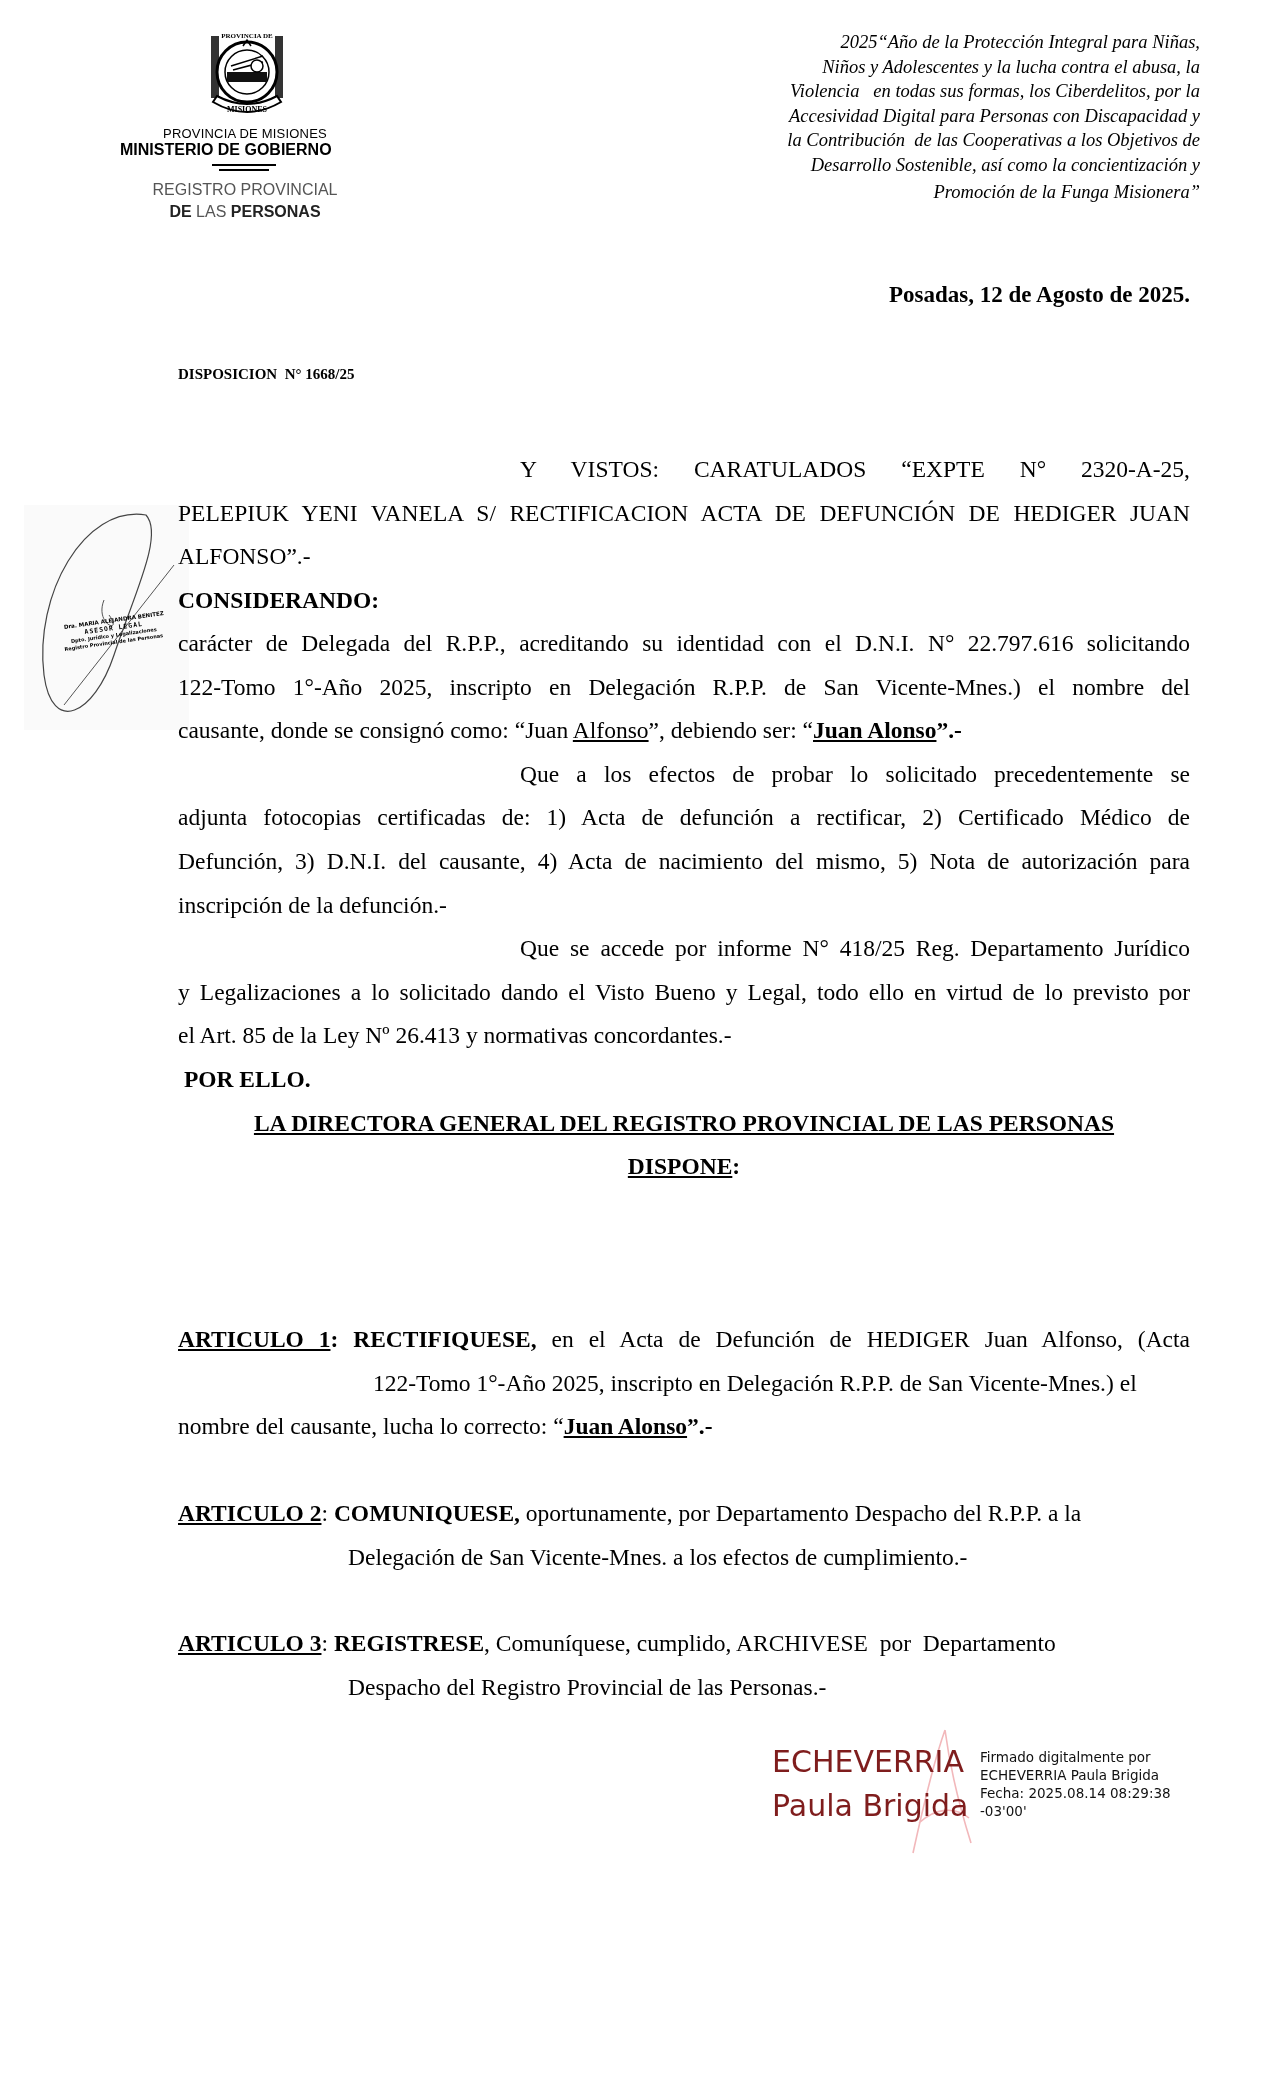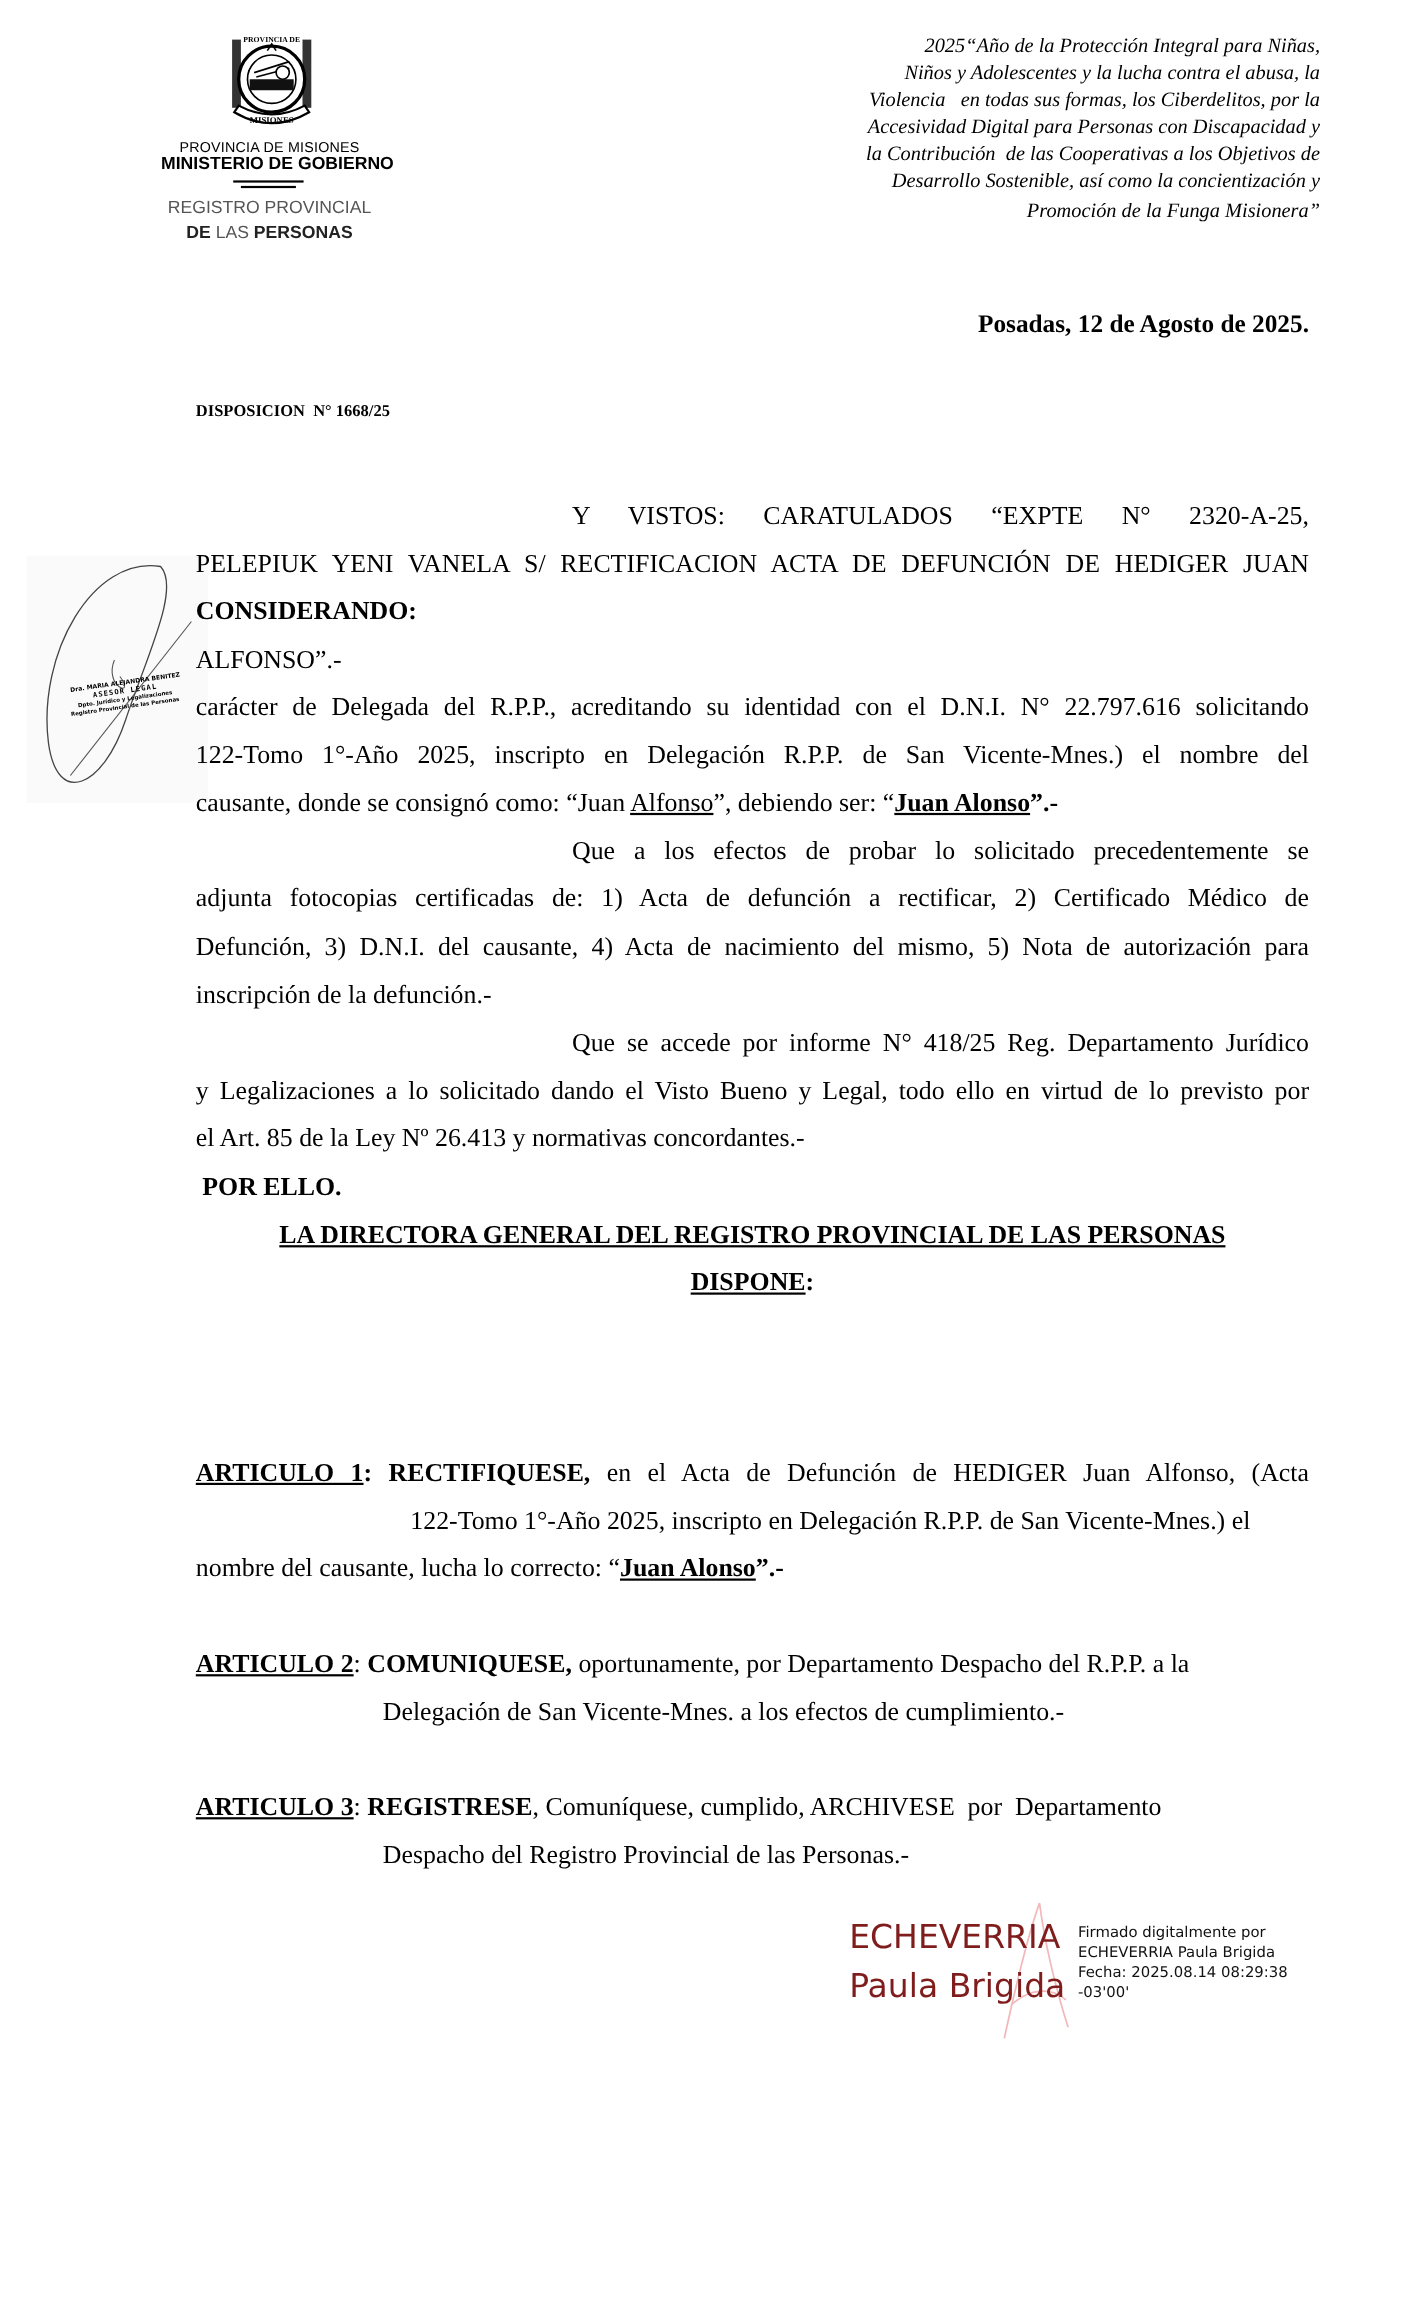--- a/index.html
+++ b/index.html
@@ -1,21 +1,21 @@
 <!DOCTYPE html>
 <html><head>
 <meta charset="utf-8">
 <style>
   html, body { margin:0; padding:0; background:#ffffff; }
   body { width:1275px; height:2100px; position:relative; overflow:hidden; font-family:"Liberation Serif", serif; color:#000; }
   .abs { position:absolute; }
   
   .crest { left:205px; top:26px; width:84px; height:94px; }
   .lh-prov { left:120px; top:126px; width:250px; text-align:center; font-family:"Liberation Sans", sans-serif; font-size:13px; letter-spacing:0.2px; }
-  .lh-min { left:108px; top:141px; width:250px; text-align:right; font-family:"Liberation Sans", sans-serif; font-size:16px; font-weight:bold; }
+  .lh-min { left:120px; top:141px; width:250px; text-align:left; font-family:"Liberation Sans", sans-serif; font-size:16px; font-weight:bold; }
   .lh-rule1 { left:212px; top:164px; width:64px; height:1.5px; background:#000; }
   .lh-rule2 { left:219px; top:169px; width:50px; height:1.5px; background:#000; }
   .lh-reg1 { left:120px; top:181px; width:250px; text-align:center; font-family:"Liberation Sans", sans-serif; font-size:16px; color:#555; }
   .lh-reg2 { left:120px; top:203px; width:250px; text-align:center; font-family:"Liberation Sans", sans-serif; font-size:16px; color:#222; font-weight:bold; }
   .motto { left:690px; top:30px; width:510px; font-style:italic; font-size:18.5px; line-height:24.5px; text-align:right; }
   .motto div { white-space:nowrap; }
 
   .date { left:700px; top:282px; width:490px; text-align:right; font-weight:bold; font-size:23px; }
   .title { left:178px; top:366px; font-weight:bold; font-size:15px; white-space:nowrap; }
 
@@ -77,22 +77,22 @@
   <path d="M80 95 C 70 120, 100 130, 85 110" fill="none" stroke="#555" stroke-width="1"></path>
   <text x="90" y="117" font-size="5.5" text-anchor="middle" font-family="DejaVu Sans, sans-serif" font-weight="bold" transform="rotate(-8 90 117)">Dra. MARIA ALEJANDRA BENITEZ</text>
   <text x="90" y="125" font-size="6.5" text-anchor="middle" font-family="DejaVu Sans Mono, monospace" font-weight="bold" letter-spacing="1" transform="rotate(-8 90 125)">ASESOR LEGAL</text>
   <text x="90" y="132" font-size="5" text-anchor="middle" font-family="DejaVu Sans, sans-serif" font-weight="bold" transform="rotate(-8 90 132)">Dpto. Jurídico y Legalizaciones</text>
   <text x="90" y="139" font-size="5" text-anchor="middle" font-family="DejaVu Sans, sans-serif" font-weight="bold" transform="rotate(-8 90 139)">Registro Provincial de las Personas</text>
 </svg>
 
 <div class="abs body" style="top:448px">
   <span class="jl ind">Y VISTOS: CARATULADOS “EXPTE N° 2320-A-25,</span>
   <span class="jl">PELEPIUK YENI VANELA S/ RECTIFICACION ACTA DE DEFUNCIÓN DE HEDIGER JUAN</span>
+  <span class="jl last">ALFONSO”.-</span>
   <span class="jl last b">CONSIDERANDO:</span>
-  <span class="jl last">ALFONSO”.-</span>
 </div>
 
 <div class="abs body" style="top:622px">
   <span class="jl">carácter de Delegada del R.P.P., acreditando su identidad con el D.N.I. N° 22.797.616 solicitando</span>
   <span class="jl">122-Tomo 1°-Año 2025, inscripto en Delegación R.P.P. de San Vicente-Mnes.) el nombre del</span>
   <span class="jl last"><span>causante, donde se consignó como: “Juan </span><span class="u">Alfonso</span><span>”, debiendo ser: “</span><span class="b u">Juan Alonso</span><span class="b">”.-</span></span>
 
   <span class="jl ind">Que a los efectos de probar lo solicitado precedentemente se</span>
   <span class="jl">adjunta fotocopias certificadas de: 1) Acta de defunción a rectificar, 2) Certificado Médico de</span>
   <span class="jl">Defunción, 3) D.N.I. del causante, 4) Acta de nacimiento del mismo, 5) Nota de autorización para</span>

